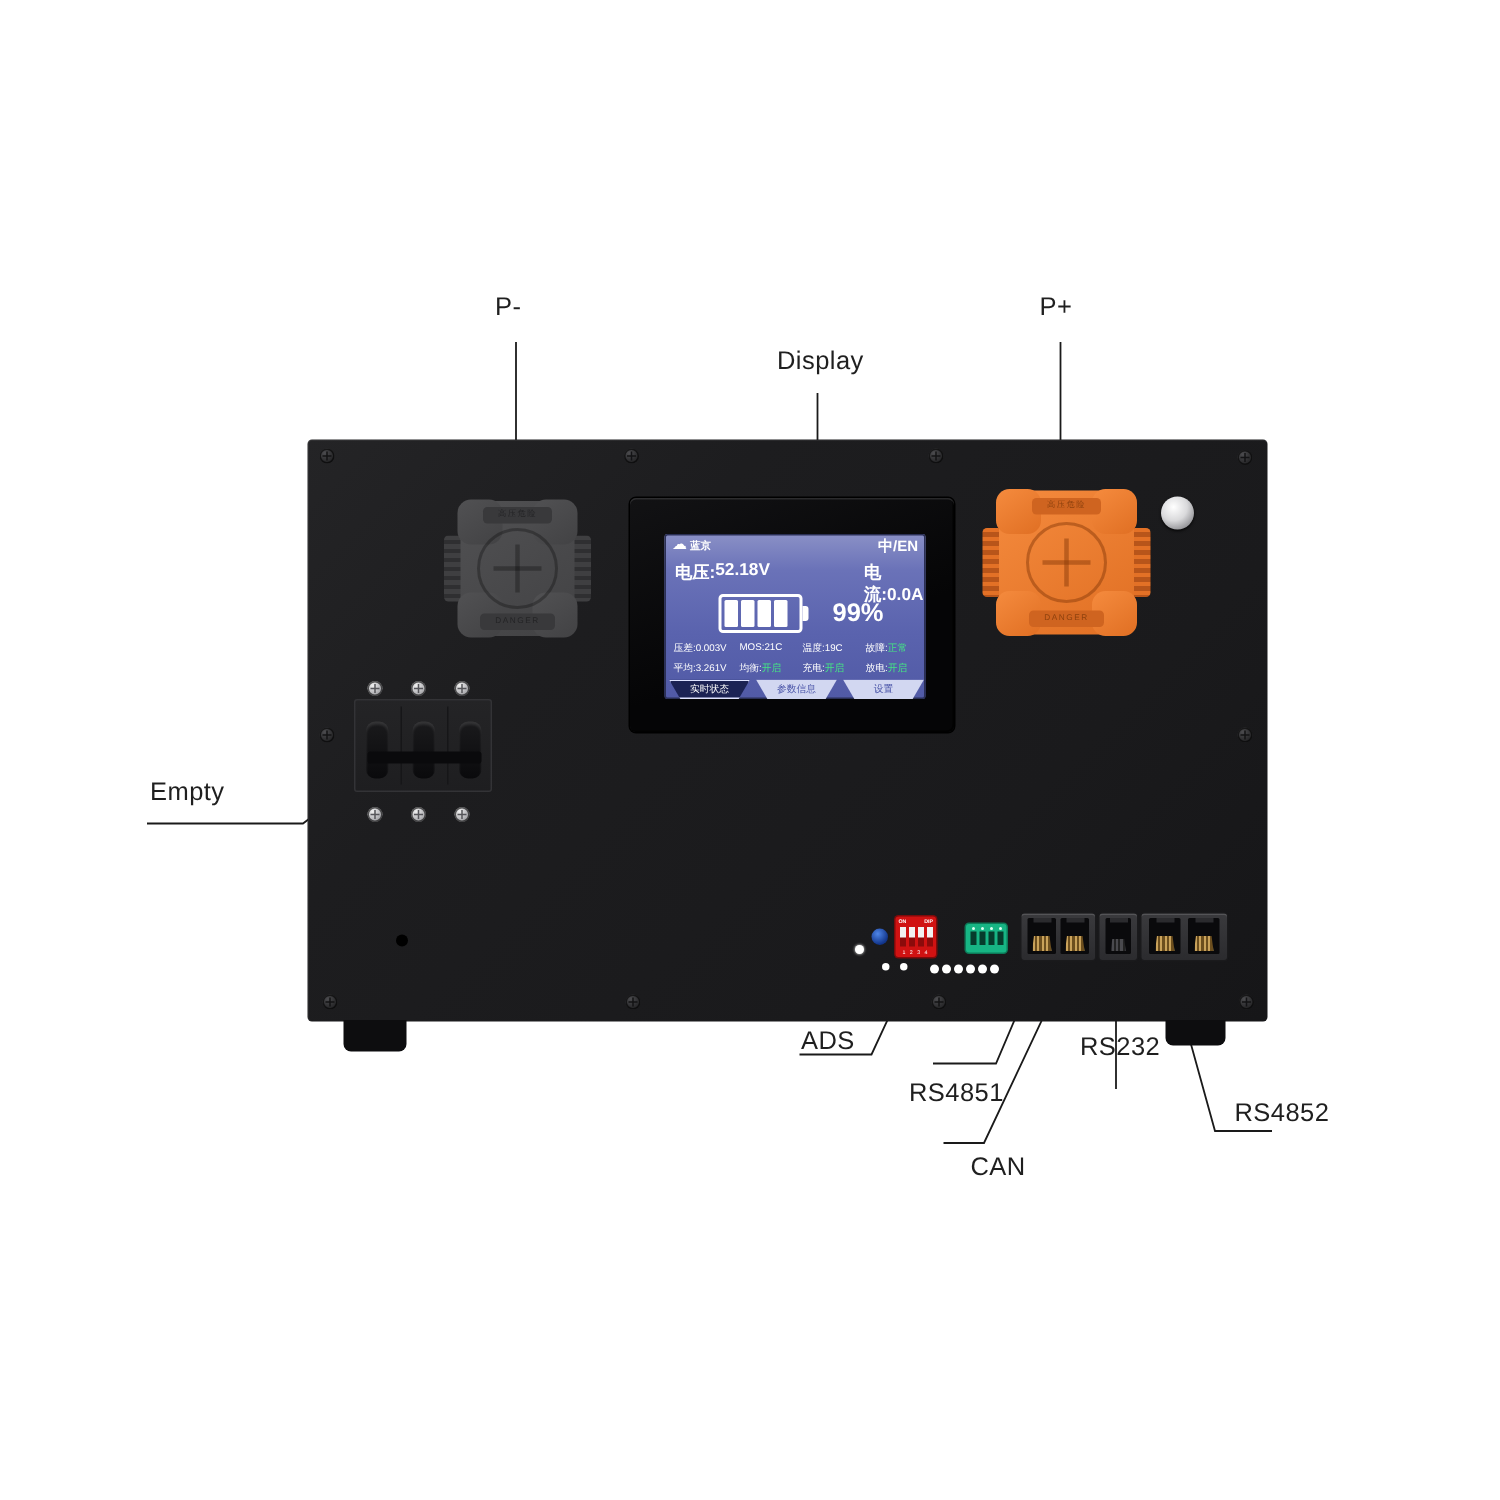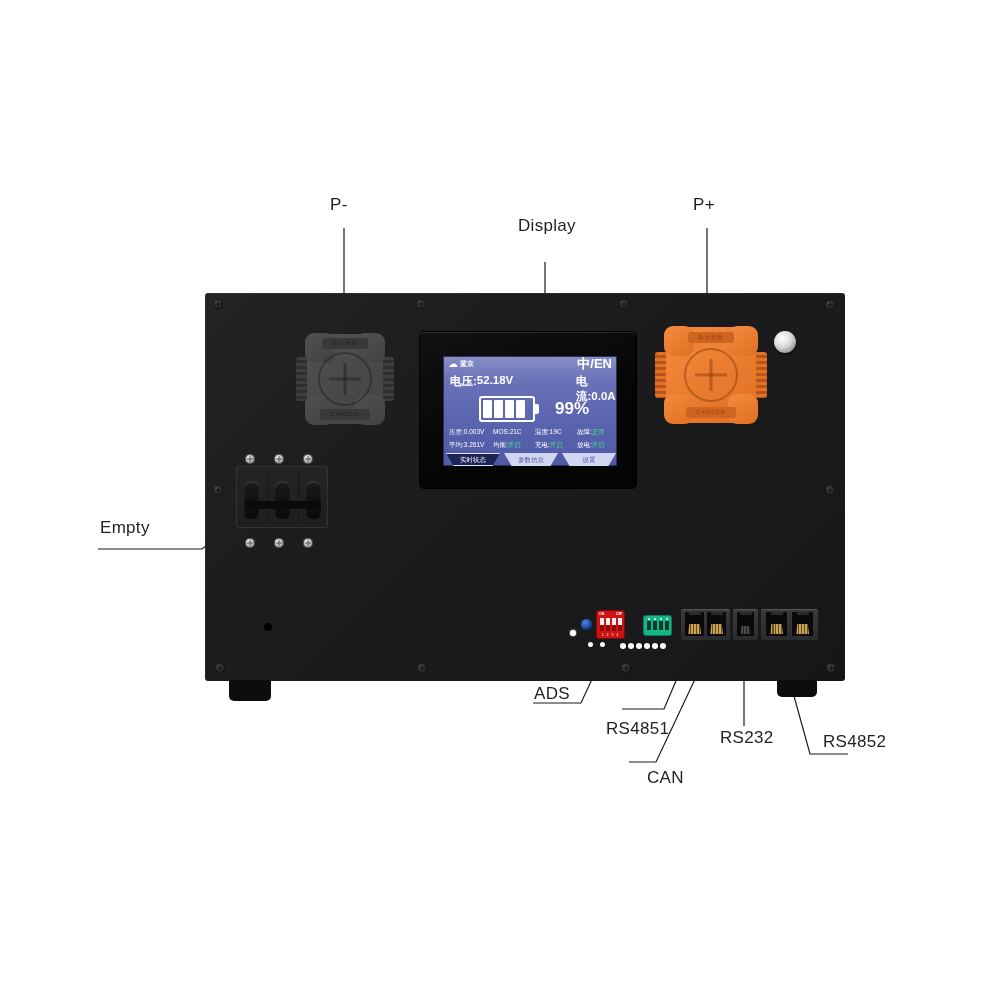--- a/index.html
+++ b/index.html
@@ -54,21 +54,21 @@
   
   .bezel { position:absolute; left:420px; top:332px; width:216px; height:156px;
     background:linear-gradient(160deg,#121214,#050506 60%); border-radius:4px;
     box-shadow:inset 0 1px 0 rgba(255,255,255,.12), inset -1px -1px 0 rgba(0,0,0,.8), 0 0 0 1px #000; }
   .lcd { position:absolute; left:23px; top:24px; width:174px; height:110px; border-radius:2px;
     background:linear-gradient(180deg,#8a90c6 0%,#6a72b8 22%,#5a63ae 60%,#515aa6 100%);
     box-shadow:inset 0 0 0 1px #2a2f55; overflow:hidden; color:#fff; }
   .lcd .hdr { position:absolute; left:0; top:0; right:0; height:16px; display:flex; align-items:center; padding:0 5px; }
   .lcd .logo-cloud { font-size:10px; line-height:10px; margin-right:2px; }
   .lcd .brand { font-size:7px; font-weight:bold; }
-  .lcd .lang { margin-left:auto; font-size:13px; font-weight:bold; }
+  .lcd .lang { margin-left:auto; font-size:10px; font-weight:bold; }
   .lcd .vrow { position:absolute; top:18px; left:7px; right:4px; font-size:11.5px; font-weight:bold; display:flex; }
   .lcd .vrow .cur { position:absolute; left:86px;padding-left:40px; }
   .lcd .batt { position:absolute; left:36px; top:40px; width:56px; height:26px; border:2px solid #fff; border-radius:3px; display:flex; gap:2px; padding:2px; }
   .lcd .batt .nub { position:absolute; right:-6px; top:6px; width:4px; height:10px; background:#fff; border-radius:0 2px 2px 0; }
   .lcd .bar { width:9px; height:100%; background:#fff; border-radius:1px; }
   .lcd .soc { position:absolute; left:112px; top:43px; font-size:17px; font-weight:bold; }
   .lcd .srow { position:absolute; left:0; right:0; font-size:6.5px; white-space:nowrap; }
   .lcd .srow .cell { position:absolute; top:0; }
   .lcd .g { color:#45e584; }
   .lcd .tabs { position:absolute; bottom:0; left:0; right:0; height:13px; }
@@ -129,27 +129,27 @@
   <line x1="707" y1="228" x2="707" y2="357"></line>
   <polyline points="98,549 202,549 240,520"></polyline>
   <polyline points="533,703 581,703 607,647"></polyline>
   <polyline points="622,709 664,709 693,641"></polyline>
   <polyline points="629,762 656,762 713,641"></polyline>
   <line x1="744" y1="641" x2="744" y2="726"></line>
   <polyline points="848,754 810,754 779,642"></polyline>
 </svg>
 
 <div class="callout" style="left:330px; top:195px;">P-</div>
-<div class="callout" style="left:518px; top:216px;text-align:right;">Display</div>
+<div class="callout" style="left:518px; top:231px;text-align:right;">Display</div>
 <div class="callout" style="left:693px; top:195px;">P+</div>
 <div class="callout" style="left:100px; top:518px;">Empty</div>
 <div class="callout" style="left:534px; top:684px;">ADS</div>
 <div class="callout" style="left:606px; top:719px;">RS4851</div>
 <div class="callout" style="left:647px; top:768px;">CAN</div>
-<div class="callout" style="left:720px; top:728px;">RS232</div>
+<div class="callout" style="left:720px; top:688px;">RS232</div>
 <div class="callout" style="left:823px; top:732px;">RS4852</div>
 
 <div class="panel">
 
   <div class="screw" style="left:13px; top:11px;"></div>
   <div class="screw" style="left:216px; top:11px;"></div>
   <div class="screw" style="left:419px; top:11px;"></div>
   <div class="screw" style="left:625px; top:12px;"></div>
   <div class="screw" style="left:13px; top:197px;"></div>
   <div class="screw" style="left:625px; top:197px;"></div>

